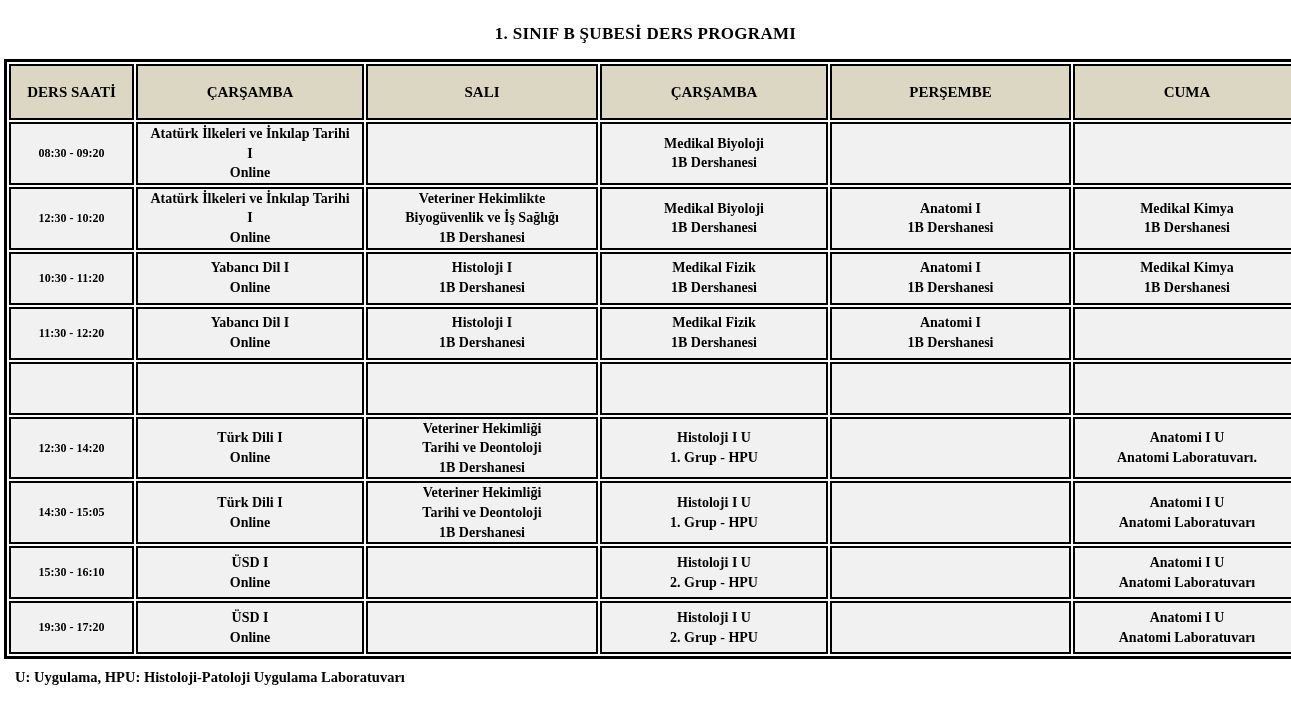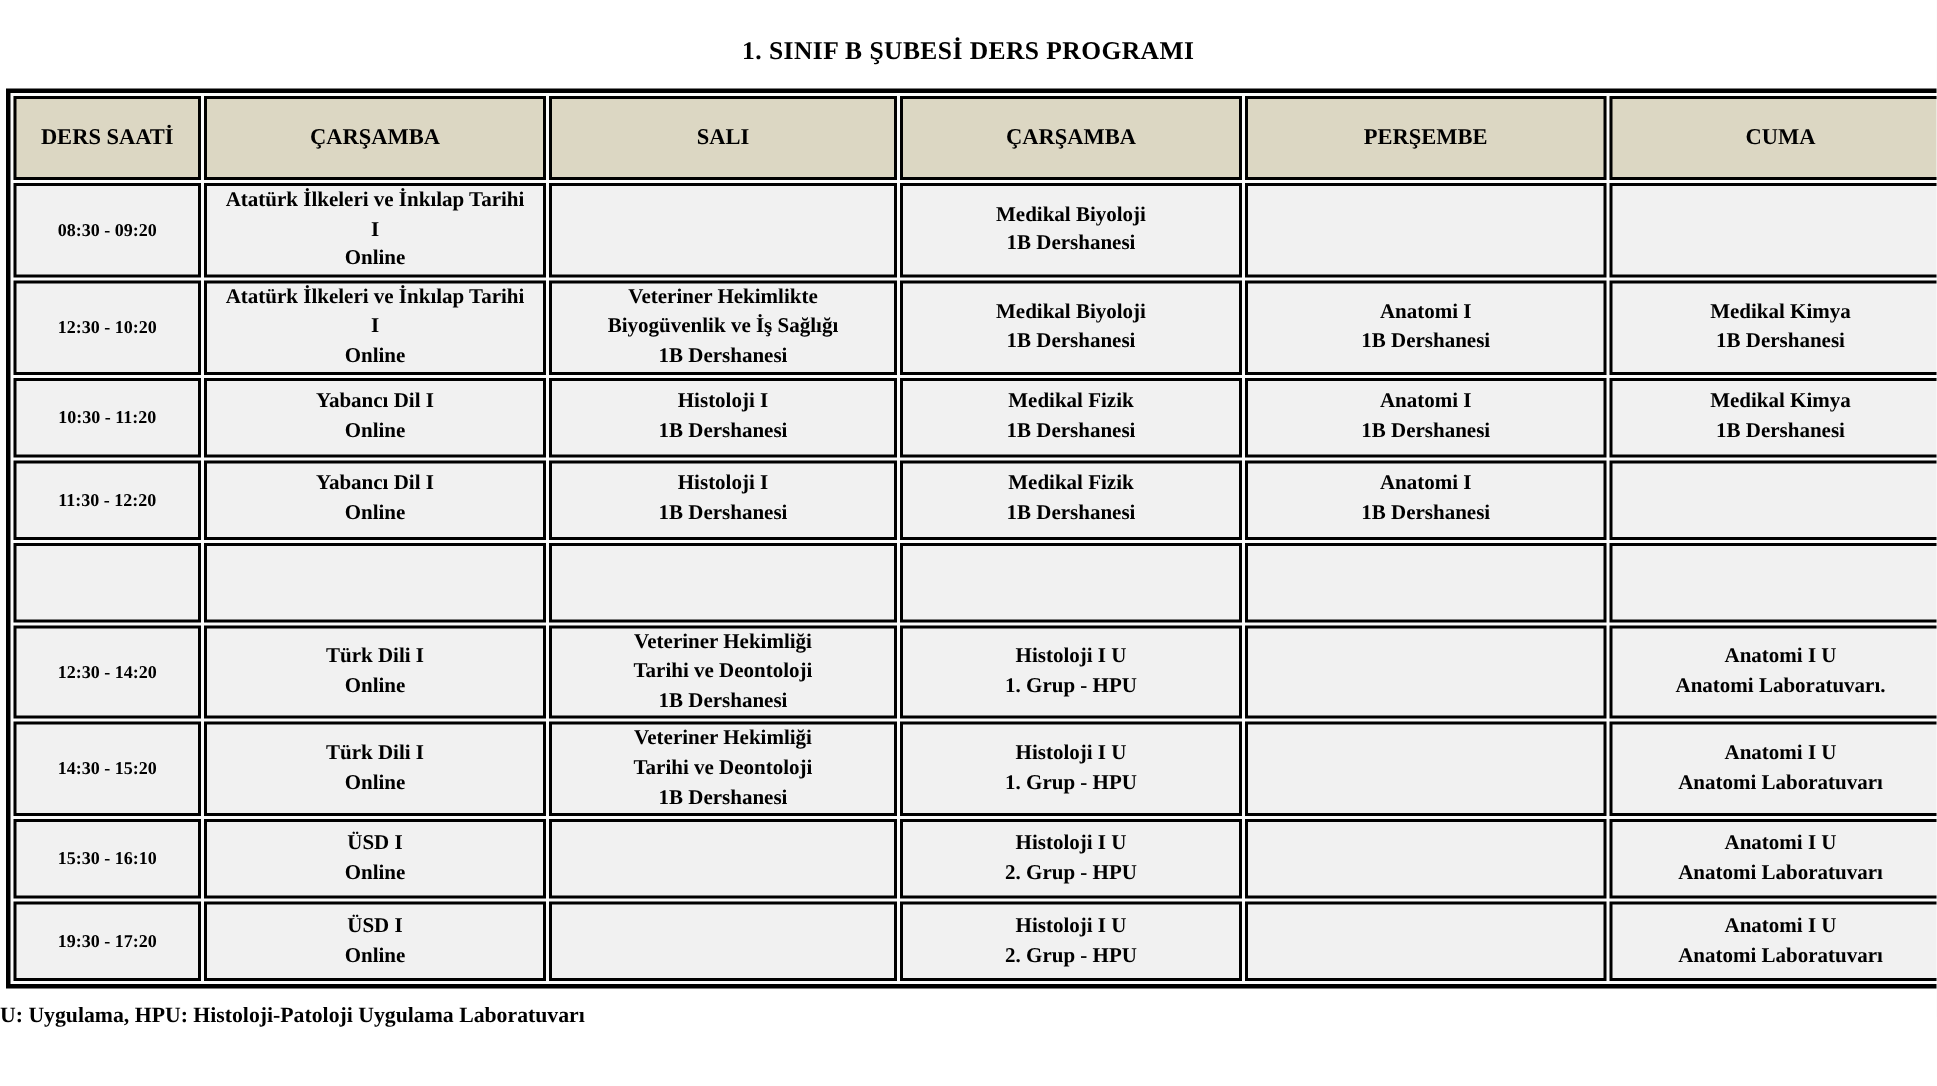--- a/index.html
+++ b/index.html
@@ -50,21 +50,21 @@
   }
   td{
     background:var(--cell-bg);
     font-size:14px;
     line-height:1.4;
   }
   td.time-cell{font-size:12px;}
   .footnote{
     font-weight:bold;
     font-size:14.5px;
-    padding:10px 0 0 0;
+    padding:10px 0 0 15px;
   }
 </style>
 </head>
 <body>
 
 <div class="page">
   <div class="title">1. SINIF B ŞUBESİ DERS PROGRAMI</div>
 
   <table class="schedule">
     <colgroup>
@@ -150,21 +150,21 @@
           <td>Veteriner Hekimliği
 Tarihi ve Deontoloji
 1B Dershanesi</td>
           <td>Histoloji I U
 1. Grup - HPU</td>
           <td></td>
           <td>Anatomi I U
 Anatomi Laboratuvarı.</td>
         </tr>
         <tr>
-          <td class="time-cell">14:30 - 15:20</td>
+          <td class="time-cell">14:30 - 15:05</td>
           <td>Türk Dili I
 Online</td>
           <td>Veteriner Hekimliği
 Tarihi ve Deontoloji
 1B Dershanesi</td>
           <td>Histoloji I U
 1. Grup - HPU</td>
           <td></td>
           <td>Anatomi I U
 Anatomi Laboratuvarı</td>

